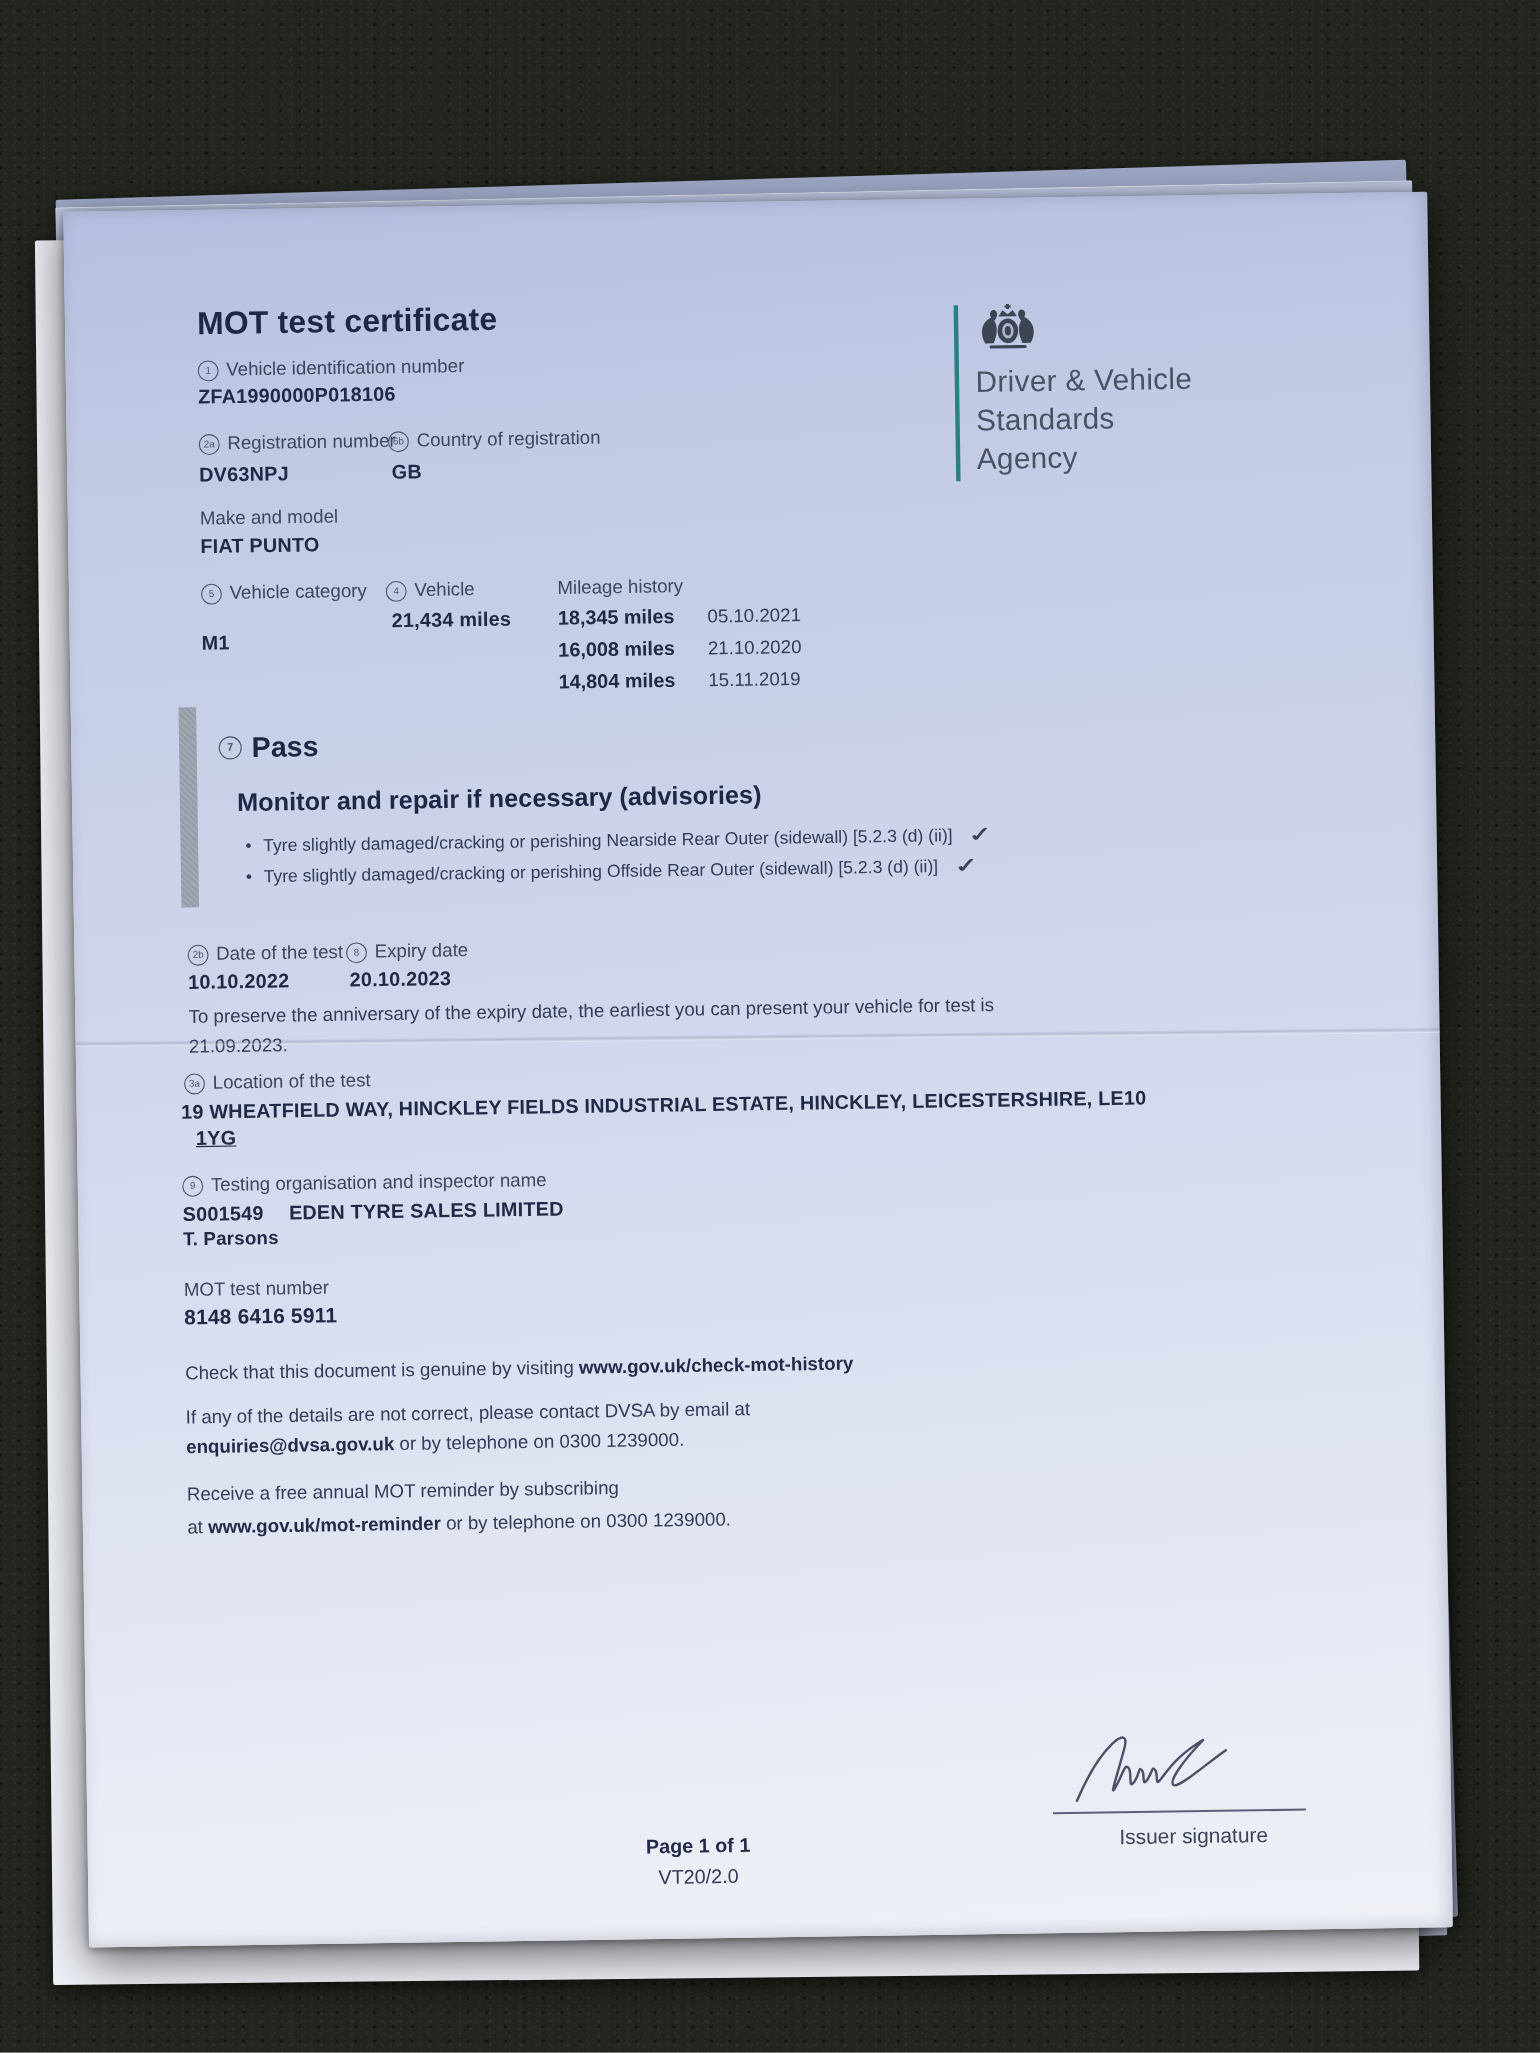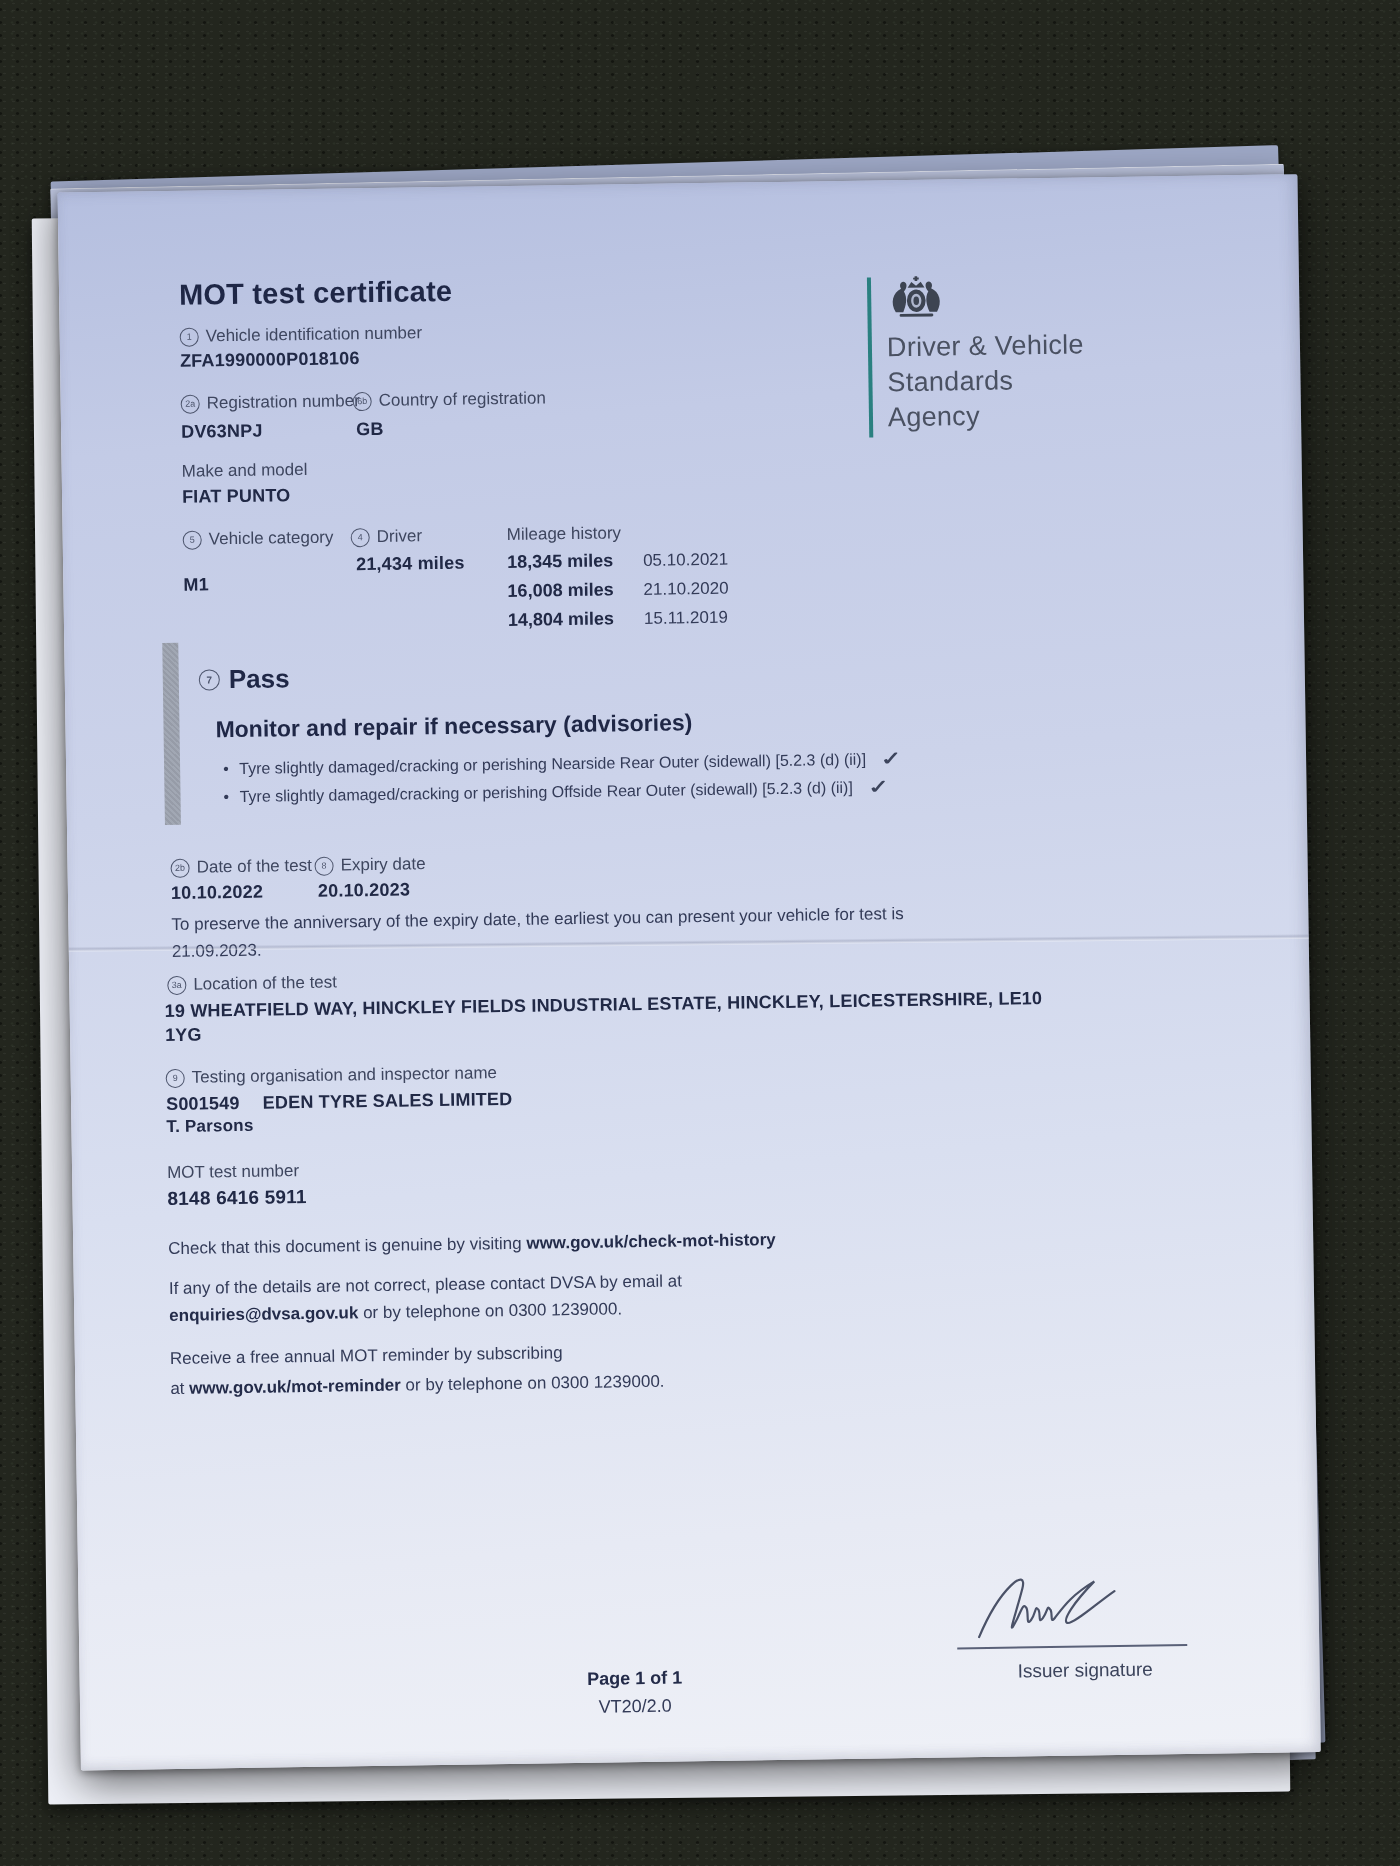--- a/index.html
+++ b/index.html
@@ -110,21 +110,21 @@
   <div class="t value" style="left:120px;top:296px;">FIAT PUNTO</div>
 
   <div class="t label" style="left:120px;top:339px;">
     <span class="circ">5</span>
     <span>Vehicle category</span>
   </div>
   <div class="t value" style="left:120px;top:384px;">M1</div>
 
   <div class="t label" style="left:288px;top:339px;">
     <span class="circ">4</span>
-    <span>Driver</span>
+    <span>Vehicle</span>
   </div>
   <div class="t value" style="left:293px;top:366px;">21,434 miles</div>
 
   <div class="t label" style="left:444px;top:339px;">
     <span>Mileage history</span>
   </div>
   <div class="t hist-miles" style="left:444px;top:366px;">18,345 miles</div>
   <div class="t hist-date" style="left:580px;top:367px;">05.10.2021</div>
   <div class="t hist-miles" style="left:444px;top:395px;">16,008 miles</div>
   <div class="t hist-date" style="left:580px;top:396px;">21.10.2020</div>
@@ -163,21 +163,21 @@
   <div class="t para" style="left:103px;top:724px;">To preserve the anniversary of the expiry date, the earliest you can present your vehicle for test is</div>
   <div class="t para" style="left:103px;top:751px;">21.09.2023.</div>
 
   <div class="crease"></div>
 
   <div class="t label" style="left:98px;top:784px;">
     <span class="circ">3a</span>
     <span>Location of the test</span>
   </div>
   <div class="t value" style="left:95px;top:810px;">19 WHEATFIELD WAY, HINCKLEY FIELDS INDUSTRIAL ESTATE, HINCKLEY, LEICESTERSHIRE, LE10</div>
-  <div class="t value" style="left:95px;top:834px;">1YG</div>
+  <div class="t value" style="left:108px;top:834px;text-decoration:underline;">1YG</div>
 
   <div class="t label" style="left:95px;top:877px;">
     <span class="circ">9</span>
     <span>Testing organisation and inspector name</span>
   </div>
   <div class="t value" style="left:95px;top:903px;">
     <span>S001549</span>
     <span style="margin-left:18px;">EDEN TYRE SALES LIMITED</span>
   </div>
   <div class="t value" style="left:95px;top:926px;font-size:17px;">T. Parsons</div>

